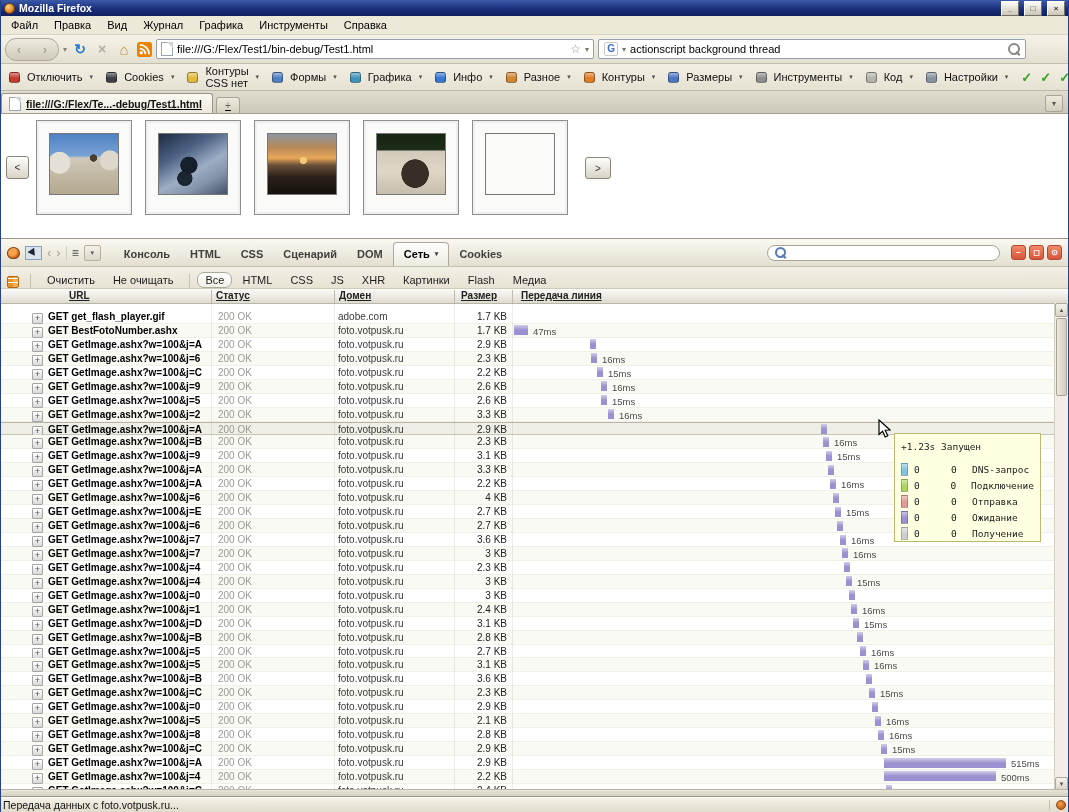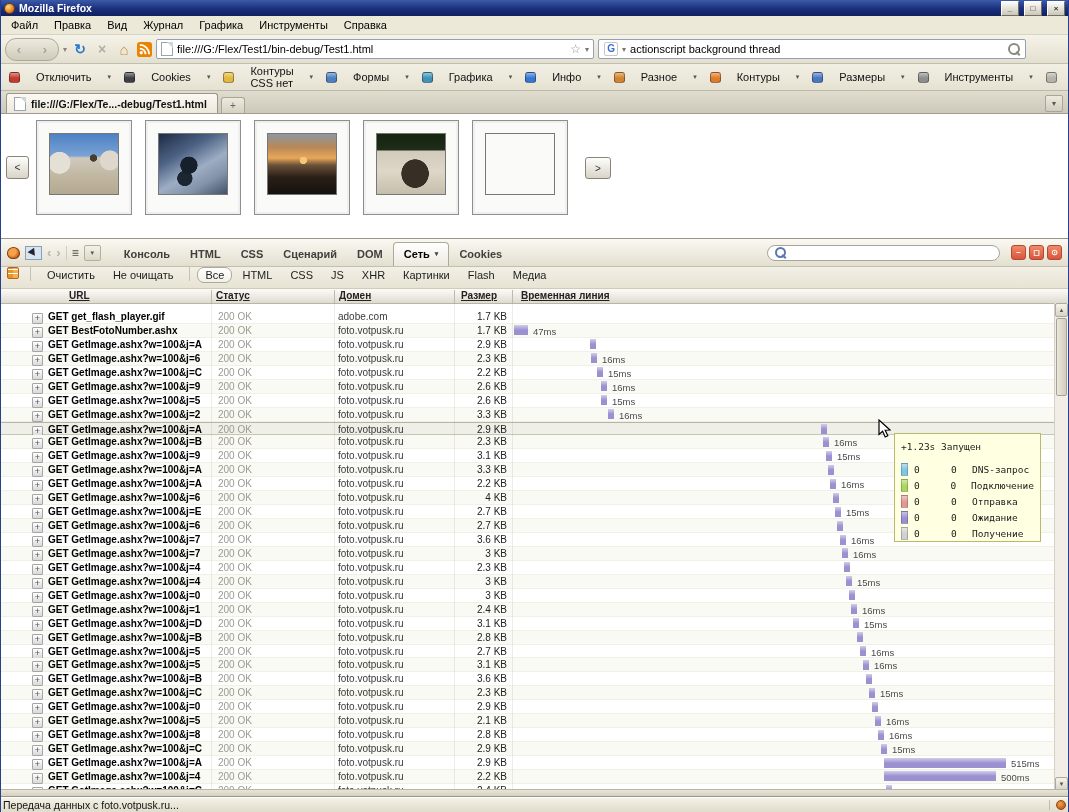--- a/index.html
+++ b/index.html
@@ -41,27 +41,27 @@
   .searchbar{width:428px;height:20px;background:#fff;border:1px solid #93A1B1;border-radius:2px;
     display:flex;align-items:center;gap:4px;padding:0 5px;box-sizing:border-box;}
   .gicon{width:12px;height:12px;flex:none;border-radius:2px;font-size:10px;font-weight:bold;line-height:12px;text-align:center;
     color:#3b6cd4;background:#fff;border:1px solid #c8c8c8;position:relative;}
   .search-text{flex:1;font-size:11px;color:#000;white-space:nowrap;overflow:hidden;}
   .mag{width:8px;height:8px;border:2px solid #8a8a82;border-radius:50%;position:relative;flex:none;}
   .mag::after{content:"";position:absolute;width:2px;height:5px;background:#8a8a82;left:7px;top:6px;transform:rotate(-45deg);}
   
   .devbar{height:26px;display:flex;align-items:center;gap:13px;padding:0 8px;
     background:linear-gradient(180deg,#F2EFE4,#E6E2D2);border-bottom:1px solid #BDB9A9;}
-  .dev-item{display:flex;align-items:center;gap:16px;font-size:11px;color:#111;}
+  .dev-item{display:flex;align-items:center;gap:7px;font-size:11px;color:#111;}
   .dev-dot{width:11px;height:11px;border-radius:3px;border:1px solid rgba(0,0,0,.35);box-sizing:border-box;flex:none;}
   .dev-arrow{font-size:7px;color:#555;}
   .dev-checks{margin-left:auto;display:flex;gap:8px;color:#3BA226;font-size:13px;font-weight:bold;}
   
-  .tabbar{height:22px;display:flex;align-items:flex-end;padding-left:5px;position:relative;
-    background:linear-gradient(180deg,#E0DCCE,#CCC8BA);border-bottom:1px solid #A19C8E;}
+  .tabbar{height:22px;display:flex;align-items:flex-end;position:relative;
+    background:linear-gradient(180deg,#E0DCCE,#CCC8BA);border-bottom:1px solid #A19C8E;text-decoration:underline;}
   .tab{height:19px;width:196px;display:flex;align-items:center;gap:5px;padding:0 7px;
     background:linear-gradient(180deg,#FBF9F3,#ECE8DC);border:1px solid #9A9588;border-bottom:none;
     border-radius:3px 3px 0 0;font-size:10.5px;font-weight:bold;color:#111;white-space:nowrap;overflow:hidden;}
   .newtab{height:15px;width:22px;margin-left:3px;display:flex;align-items:center;justify-content:center;
     background:linear-gradient(180deg,#EDEADE,#D6D2C2);border:1px solid #A8A496;border-bottom:none;
     border-radius:3px 3px 0 0;color:#666;font-size:10px;}
   .tab-list-btn{position:absolute;right:5px;top:4px;width:16px;height:15px;display:flex;align-items:center;justify-content:center;
     color:#555;font-size:8px;background:linear-gradient(180deg,#EDEADE,#D2CEBE);border:1px solid #A8A496;border-radius:2px;}
   
   .content{position:relative;height:128px;background:#fff;}
@@ -104,21 +104,21 @@
   .fb-tab{padding:5px 10px 6px;font-size:11px;font-weight:bold;color:#3F3F3C;}
   .fb-tab.active{background:linear-gradient(180deg,#FFFFFF,#ECEADF);border:1px solid #AEAA9A;border-bottom:none;
     border-radius:4px 4px 0 0;color:#000;display:flex;align-items:center;gap:5px;}
   .fb-tab.active .tab-arrow{font-size:7px;color:#444;}
   .fb-search{margin-left:auto;align-self:center;width:233px;height:16px;background:#fff;border:1px solid #A8A49A;
     border-radius:9px;display:flex;align-items:center;gap:5px;padding:0 7px;box-sizing:border-box;}
   .fb-search .mag{width:7px;height:7px;border-color:#5a7ab0;} .fb-search .mag::after{background:#5a7ab0;left:6px;top:5px;}
   .fb-winbtns{display:flex;gap:3px;align-self:center;margin-left:6px;}
   .fb-winbtn{width:13px;height:13px;border-radius:3px;display:flex;align-items:center;justify-content:center;
     background:linear-gradient(180deg,#F08A6A,#D9543A);border:1px solid #B04A32;color:#fff;font-size:8px;font-weight:bold;}
-  .fb-filterbar{height:22px;display:flex;align-items:flex-start;gap:2px;padding:0 6px;box-sizing:border-box;
+  .fb-filterbar{height:22px;display:flex;align-items:flex-end;gap:2px;padding:0 6px;box-sizing:border-box;
     background:linear-gradient(180deg,#F2EFE5,#E7E3D4);border-bottom:1px solid #CFCBBB;}
   .net-opt-icon{width:12px;height:12px;margin-right:4px;border-radius:2px;background:
     linear-gradient(0deg,transparent 0 4px,#fff 4px 5px,transparent 5px 8px,#fff 8px 9px,transparent 9px),
     linear-gradient(90deg,#E8922A 0 5px,#F4B050 5px);border:1px solid #B06818;box-sizing:border-box;}
   .fbtn{padding:2px 9px;font-size:11px;color:#1d1d1d;}
   .filter{padding:2px 8px;font-size:11px;color:#1d1d1d;}
   .filter.active{background:linear-gradient(180deg,#FFFFFF,#F2F0E8);border:1px solid #AEAA99;border-radius:7px;padding:1px 7px;}
   .fsep{width:1px;height:14px;background:#C6C2B2;margin:0 5px;}
   
   .fb-header{height:14px;position:relative;background:linear-gradient(180deg,#FCFBF8,#DEDBD0);
@@ -370,21 +370,21 @@
           <span class="filter">Flash</span>
           <span class="filter">Медиа</span>
         </span>
     </div>
 
     <div class="fb-header">
       <span class="h-url">URL</span>
       <span class="h-status">Статус</span>
       <span class="h-domain">Домен</span>
       <span class="h-size">Размер</span>
-      <span class="h-tl">Временная линия</span>
+      <span class="h-tl">Передача линия</span>
       <span class="hsep" style="left:210px"></span>
       <span class="hsep" style="left:333px"></span>
       <span class="hsep" style="left:453px"></span>
       <span class="hsep" style="left:511px"></span>
     </div>
 
     <div class="fb-body">
         <div class="net-row">
           <span class="c-url"><span class="expand">+</span><span>GET get_flash_player.gif</span></span>
           <span class="c-status">200 OK</span>

